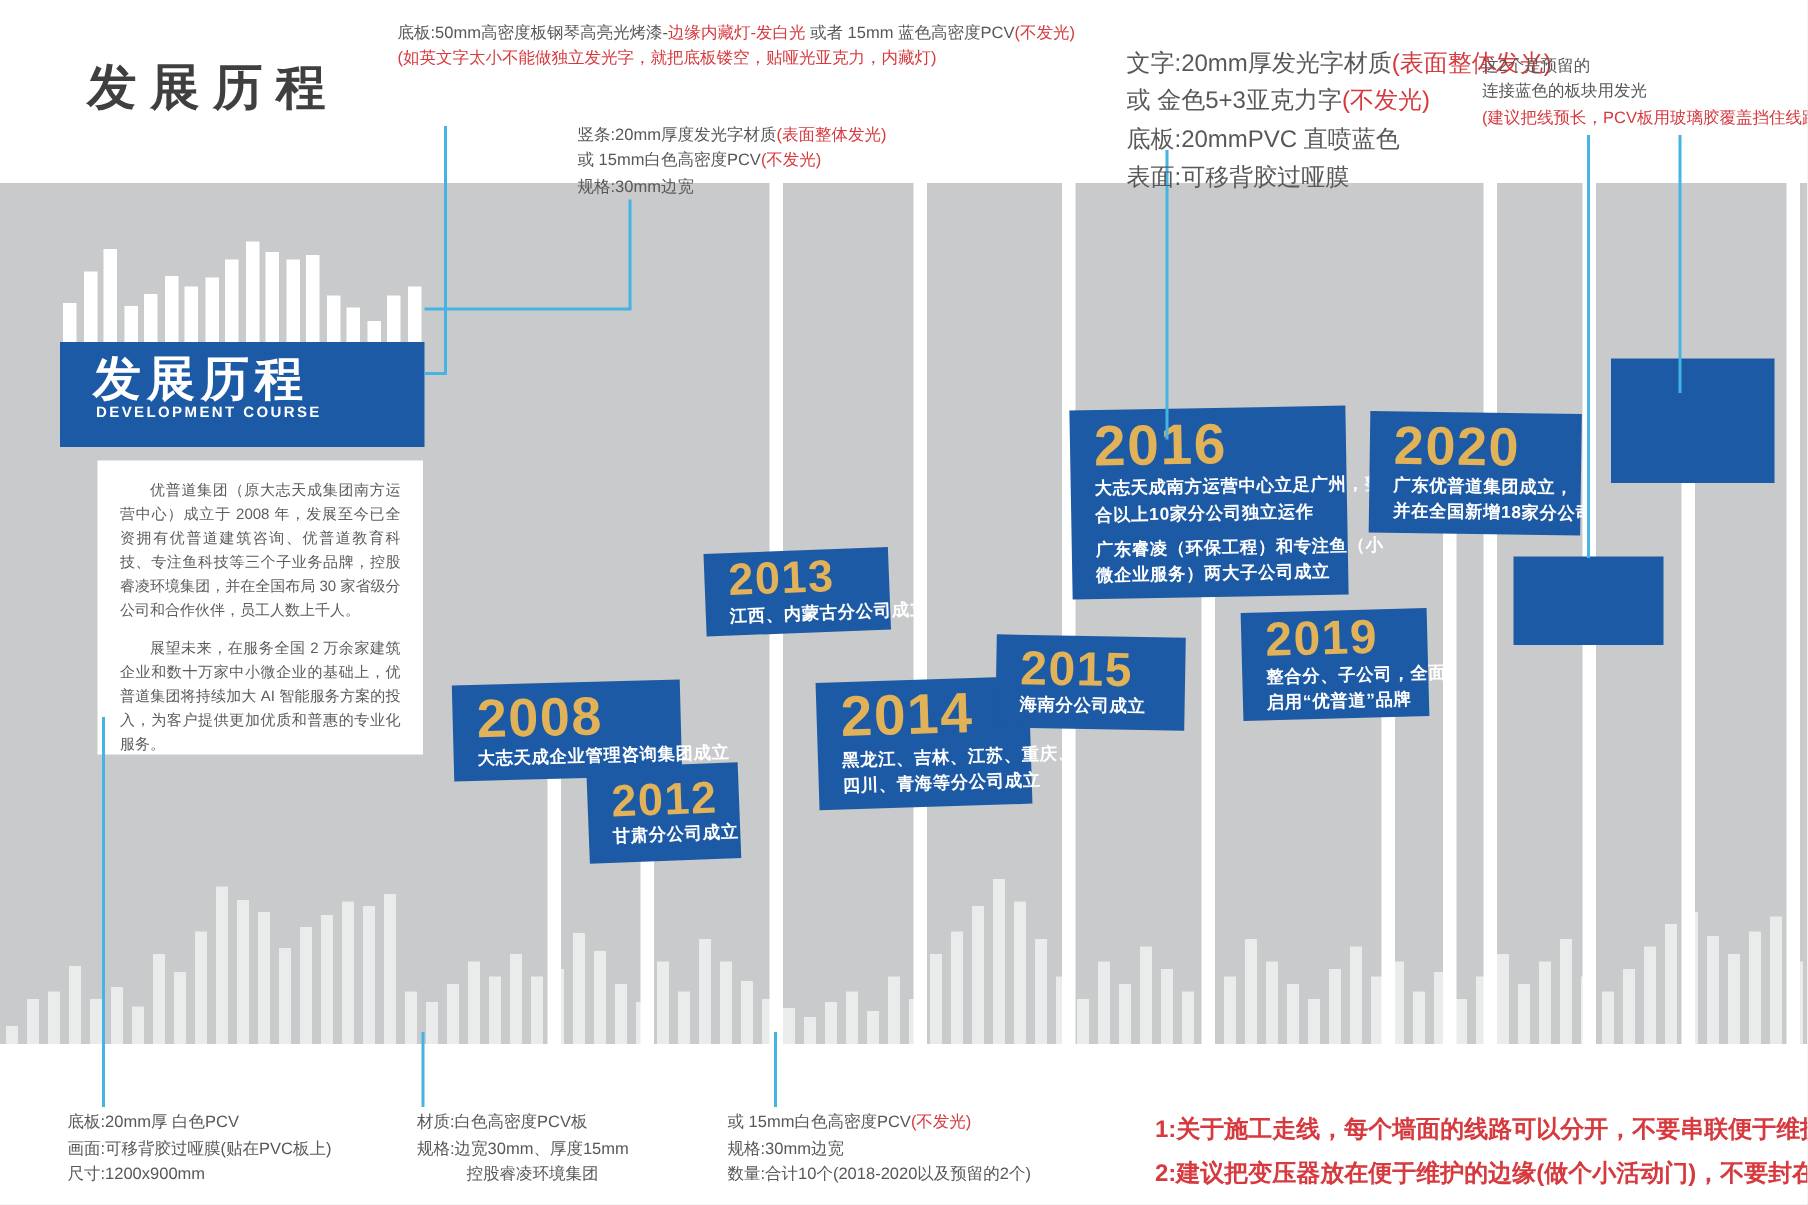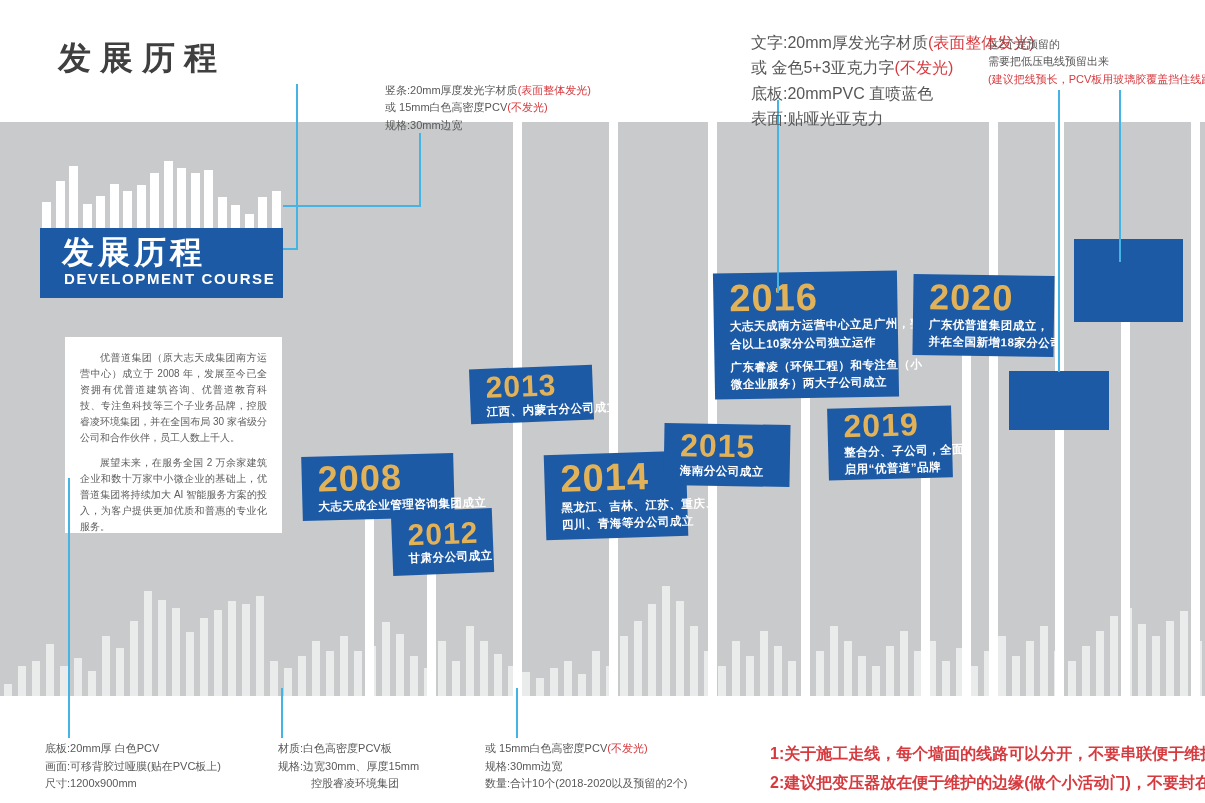--- a/index.html
+++ b/index.html
@@ -6,25 +6,25 @@
   .canvas{position:relative;width:1205px;height:803px;background:#ffffff;overflow:hidden;
           font-family:"Liberation Sans","DejaVu Sans",sans-serif;}
   .page-title{position:absolute;left:58px;top:36px;font-size:33px;font-weight:700;
               color:#3f3f3f;letter-spacing:9px;}
   .wall{position:absolute;left:0;top:122px;width:1205px;height:574px;background:#c9cacb;}
   .skybar{position:absolute;bottom:0;background:rgba(255,255,255,0.62);}
   .strip{position:absolute;background:#ffffff;}
   .leader{position:absolute;background:#45b4e4;}
   .header-card{position:absolute;left:40px;top:228px;width:243px;height:70px;background:#1d5aa5;}
   .header-card .ht{margin:8px 0 0 22px;font-size:32px;font-weight:700;color:#fff;letter-spacing:4px;line-height:1.05;}
-  .header-card .hs{margin:0 0 0 24px;font-size:15px;font-weight:700;color:#fff;letter-spacing:1.6px;}
+  .header-card .hs{margin:0 0 0 24px;font-size:10px;font-weight:700;color:#fff;letter-spacing:1.6px;}
   .hbars{position:absolute;left:40px;top:138px;width:243px;height:90px;}
   .hbar{position:absolute;bottom:0;background:#ffffff;}
   .intro{position:absolute;left:65px;top:307px;width:217px;height:196px;background:#ffffff;
-         box-sizing:border-box;padding:13px 15px 10px 15px;margin-top:30px;}
+         box-sizing:border-box;padding:13px 15px 10px 15px;}
   .intro p{margin:0 0 9px 0;font-size:10px;line-height:1.6;color:#5c5c5c;text-align:justify;text-indent:2em;}
   .placard{position:absolute;background:#1d5aa5;box-sizing:border-box;display:flex;
            flex-direction:column;justify-content:center;padding:4px 10px 4px 16px;}
   .placard .year{color:#e2b259;font-weight:700;letter-spacing:1px;line-height:1.05;}
   .placard .cap{color:#ffffff;font-weight:600;font-size:11.5px;line-height:1.5;letter-spacing:0.5px;white-space:nowrap;}
   .placard .gap{height:6px;}
   .ann{position:absolute;color:#585858;font-size:11px;line-height:1.58;}
   .ann-line{white-space:nowrap;}
   .red{color:#d63a3f;}
 </style>
@@ -223,35 +223,37 @@
       <div class="leader" style="left: 777px; top: 100px; width: 2px; height: 193px;"></div>
       <div class="leader" style="left: 1058px; top: 90px; width: 2px; height: 282px;"></div>
       <div class="leader" style="left: 1119px; top: 90px; width: 2px; height: 172px;"></div>
       <div class="leader" style="left: 68px; top: 478px; width: 2px; height: 260px;"></div>
       <div class="leader" style="left: 281px; top: 688px; width: 2px; height: 50px;"></div>
       <div class="leader" style="left: 516px; top: 688px; width: 2px; height: 50px;"></div>
     </div>
 
   <div style="position:absolute;left:0;top:0;">
       <div class="ann" style="left: 265px; top: 14px; font-size: 11px; line-height: 1.58;">
+        <div class="ann-line"><span>底板:50mm高密度板钢琴高亮光烤漆-</span><span class="red">边缘内藏灯-发白光</span><span> 或者 15mm 蓝色高密度PCV</span><span class="red">(不发光)</span></div>
+        <div class="ann-line"><span class="red">(如英文字太小不能做独立发光字，就把底板镂空，贴哑光亚克力，内藏灯)</span></div>
       </div>
       <div class="ann" style="left: 385px; top: 82px; font-size: 11px; line-height: 1.58;">
         <div class="ann-line"><span>竖条:20mm厚度发光字材质</span><span class="red">(表面整体发光)</span></div>
         <div class="ann-line"><span>或 15mm白色高密度PCV</span><span class="red">(不发光)</span></div>
         <div class="ann-line"><span>规格:30mm边宽</span></div>
       </div>
       <div class="ann" style="left: 751px; top: 30px; font-size: 16px; line-height: 1.58;">
         <div class="ann-line"><span>文字:20mm厚发光字材质</span><span class="red">(表面整体发光)</span></div>
         <div class="ann-line"><span>或 金色5+3亚克力字</span><span class="red">(不发光)</span></div>
         <div class="ann-line"><span>底板:20mmPVC 直喷蓝色</span></div>
-        <div class="ann-line"><span>表面:贴哑光亚克力</span></div>
+        <div class="ann-line"><span>表面:可移背胶过哑膜</span></div>
       </div>
       <div class="ann" style="left: 988px; top: 36px; font-size: 11px; line-height: 1.58;">
         <div class="ann-line"><span>这2个是预留的</span></div>
-        <div class="ann-line"><span>需要把低压电线预留出来</span></div>
+        <div class="ann-line"><span>连接蓝色的板块用发光</span></div>
         <div class="ann-line"><span class="red">(建议把线预长，PCV板用玻璃胶覆盖挡住线路)</span></div>
       </div>
       <div class="ann" style="left: 45px; top: 740px; font-size: 11px; line-height: 1.6;">
         <div class="ann-line"><span>底板:20mm厚 白色PCV</span></div>
         <div class="ann-line"><span>画面:可移背胶过哑膜(贴在PVC板上)</span></div>
         <div class="ann-line"><span>尺寸:1200x900mm</span></div>
       </div>
       <div class="ann" style="left: 278px; top: 740px; font-size: 11px; line-height: 1.6;">
         <div class="ann-line"><span>材质:白色高密度PCV板</span></div>
         <div class="ann-line"><span>规格:边宽30mm、厚度15mm</span></div>

